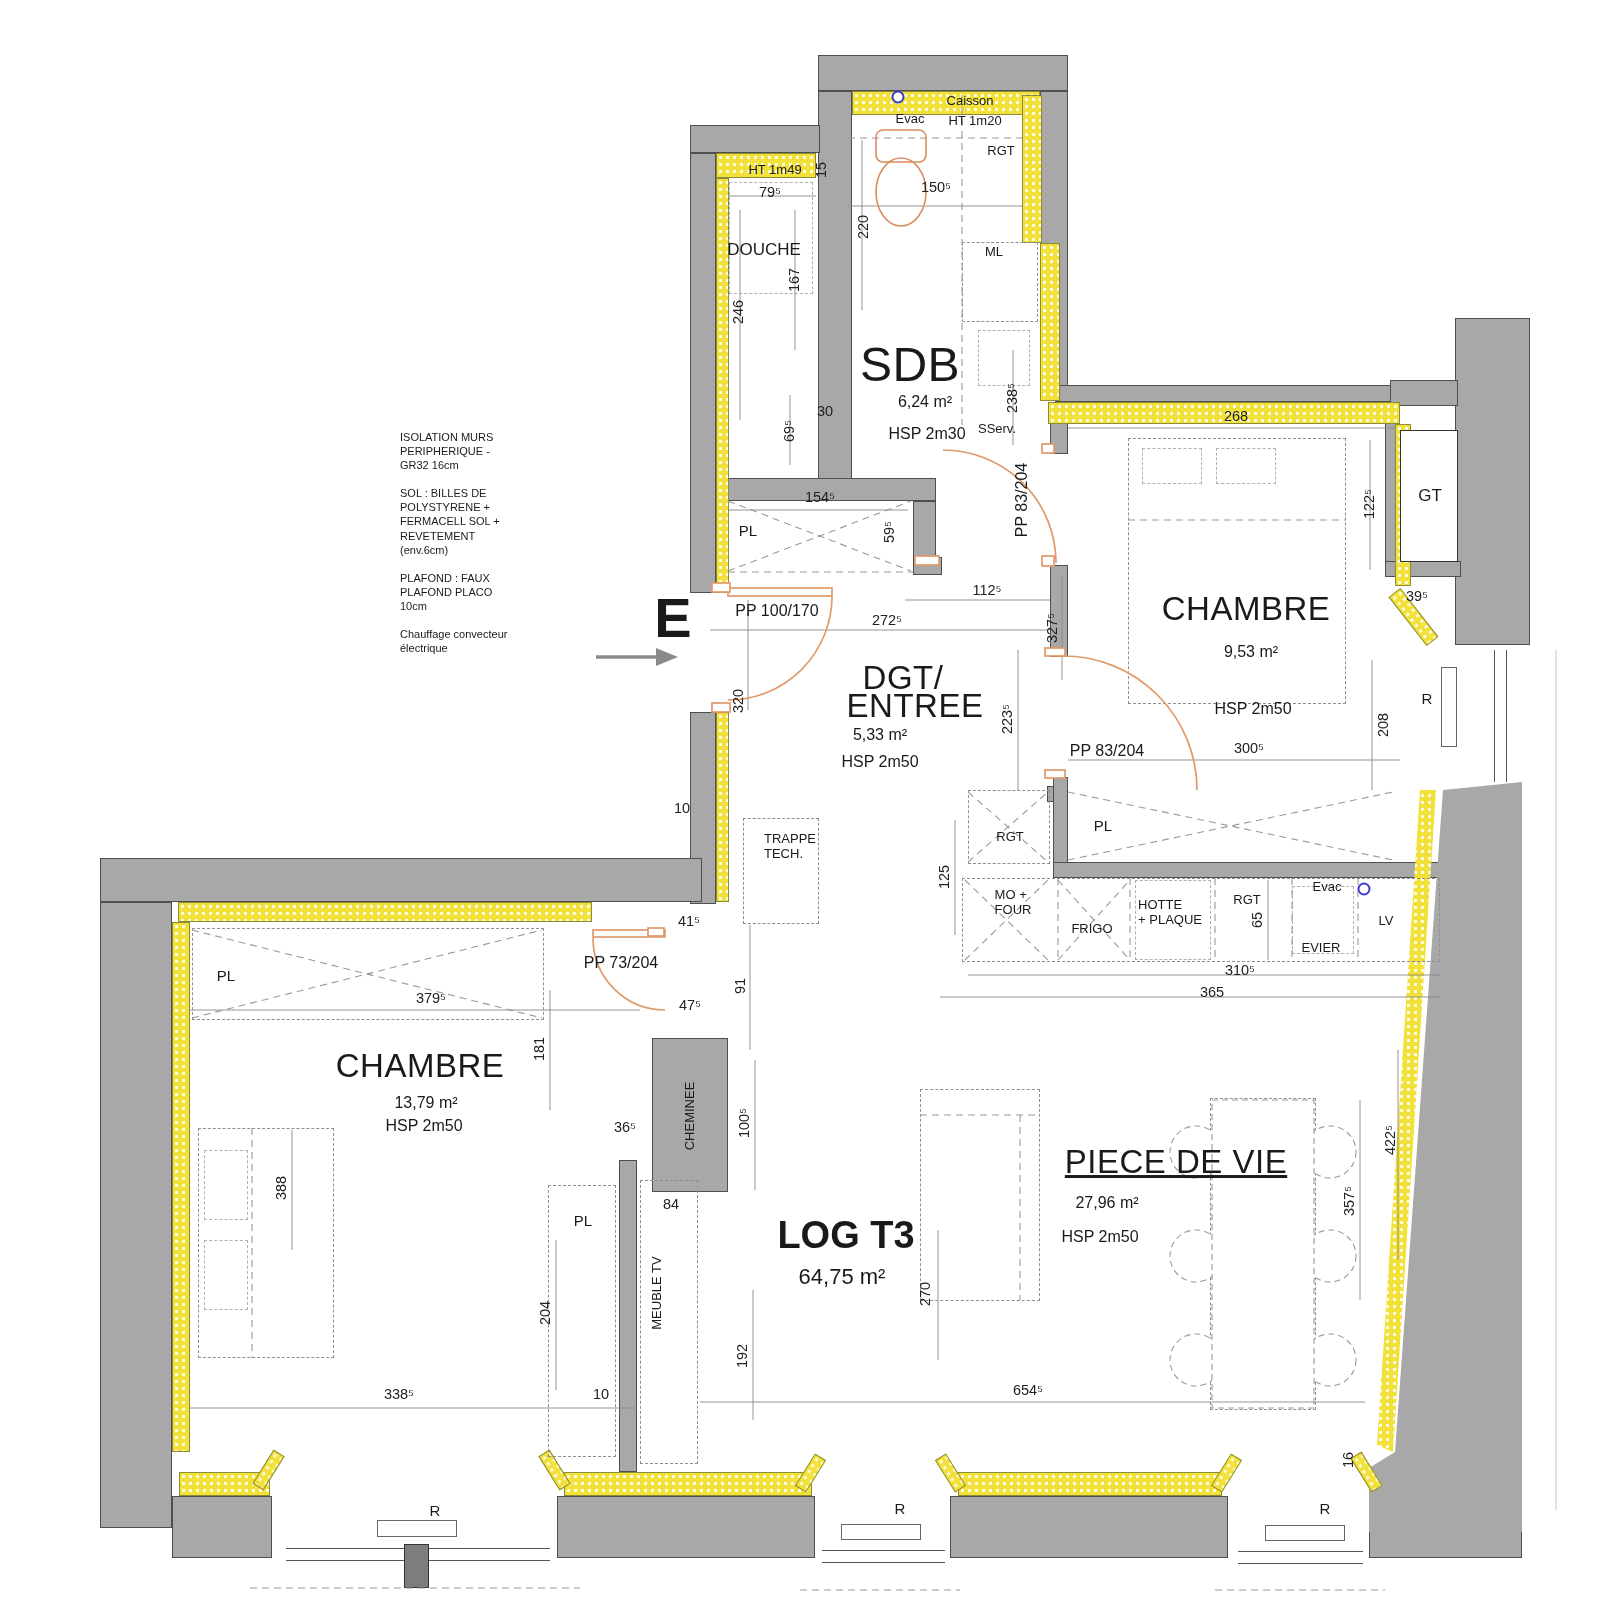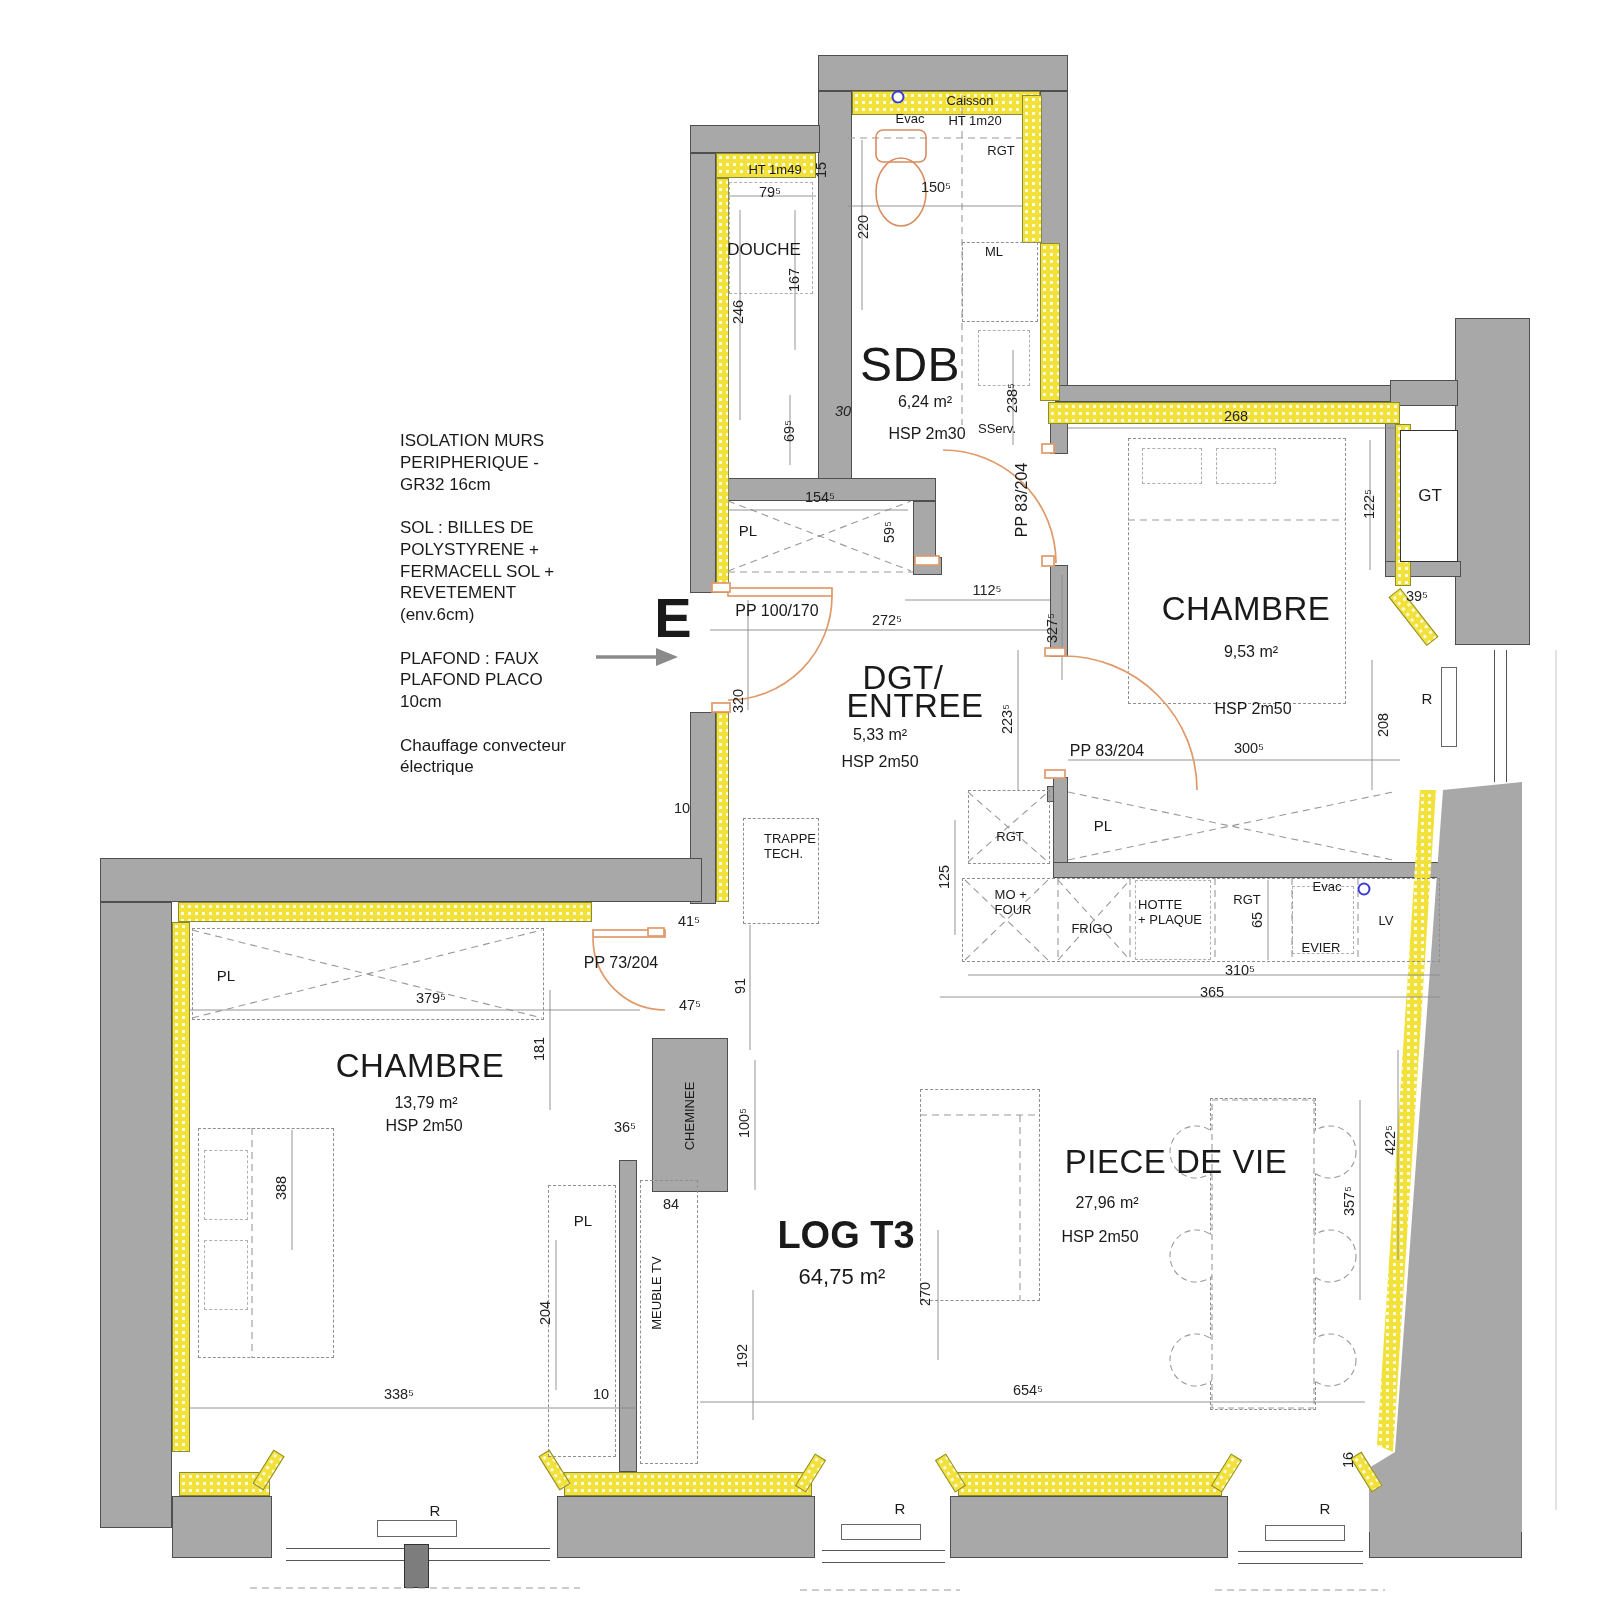--- a/index.html
+++ b/index.html
@@ -15,21 +15,21 @@
   .lbl{position:absolute;transform:translate(-50%,-50%);white-space:nowrap;font-size:15px;line-height:1.15;}
   .lbl.v{transform:translate(-50%,-50%) rotate(-90deg);}
   .lbl.ctr{text-align:center;}
   .pre{white-space:pre-line;}
   .dim{font-size:14.5px;color:#222;}
   .small{font-size:13px;}
   .room{font-size:33px;letter-spacing:.5px;}
   .big{font-size:38px;}
   .bold{font-weight:bold;}
   .area{font-size:16px;}
-  .notes{position:absolute;font-size:17px;line-height:1.28;white-space:pre-line;}
+  .notes{position:absolute;font-size:11px;line-height:1.28;white-space:pre-line;}
   .emark{position:absolute;font-size:56px;font-weight:bold;transform:translate(-50%,-50%);}
   svg.lw{position:absolute;left:0;top:0;z-index:5;}
   .lbl,.notes,.emark{z-index:6;}
   .glaz{position:absolute;border-top:1.6px solid #555;border-bottom:1.6px solid #555;box-sizing:border-box;background:#fff;}
   .glazv{position:absolute;border-left:1.6px solid #555;border-right:1.6px solid #555;box-sizing:border-box;background:#fff;}
   .rad{position:absolute;border:1.2px solid #666;box-sizing:border-box;background:#fff;}
   .post{position:absolute;background:#7d7d7d;border:1px solid #333;box-sizing:border-box;}
   .gt{position:absolute;background:#fff;border:1.6px solid #333;box-sizing:border-box;}
 </style>
 </head>
@@ -229,21 +229,21 @@
   <div class="lbl area" style="left:880px;top:762px;">HSP 2m50</div>
 
   <div class="lbl room" style="left:1246px;top:609px;">CHAMBRE</div>
   <div class="lbl area" style="left:1251px;top:652px;">9,53 m²</div>
   <div class="lbl area" style="left:1253px;top:709px;">HSP 2m50</div>
 
   <div class="lbl room" style="left:420px;top:1066px;">CHAMBRE</div>
   <div class="lbl area" style="left:426px;top:1103px;">13,79 m²</div>
   <div class="lbl area" style="left:424px;top:1126px;">HSP 2m50</div>
 
-  <div class="lbl room" style="left:1176px;top:1162px;">PIECE DE VIE</div>
+  <div class="lbl room" style="left:1176px;top:1162px;text-decoration:underline;">PIECE DE VIE</div>
   <div class="lbl area" style="left:1107px;top:1203px;">27,96 m²</div>
   <div class="lbl area" style="left:1100px;top:1237px;">HSP 2m50</div>
 
   <div class="lbl big bold" style="left:846px;top:1236px;">LOG T3</div>
   <div class="lbl" style="left:842px;top:1277px;font-size:22px;">64,75 m²</div>
 
   <div class="lbl small" style="left:970px;top:101px;">Caisson</div>
   <div class="lbl small" style="left:975px;top:121px;">HT 1m20</div>
   <div class="lbl small" style="left:910px;top:119px;">Evac</div>
   <div class="lbl small" style="left:1001px;top:151px;">RGT</div>
@@ -277,21 +277,21 @@
   <div class="lbl v" style="left:1022px;top:500px;font-size:16px;">PP 83/204</div>
   <div class="lbl" style="left:1107px;top:751px;font-size:16px;">PP 83/204</div>
   <div class="lbl" style="left:621px;top:963px;font-size:16px;">PP 73/204</div>
 
   <div class="lbl dim" style="left:770px;top:192px;">79⁵</div>
   <div class="lbl dim v" style="left:821px;top:170px;">15</div>
   <div class="lbl dim" style="left:936px;top:187px;">150⁵</div>
   <div class="lbl dim v" style="left:863px;top:227px;">220</div>
   <div class="lbl dim v" style="left:794px;top:280px;">167</div>
   <div class="lbl dim v" style="left:738px;top:312px;">246</div>
-  <div class="lbl dim" style="left:843px;top:411px;font-style:italic;">30</div>
+  <div class="lbl dim" style="left:825px;top:411px;">30</div>
   <div class="lbl dim v" style="left:789px;top:431px;">69⁵</div>
   <div class="lbl dim v" style="left:1012px;top:398px;">238⁵</div>
   <div class="lbl dim" style="left:1236px;top:416px;">268</div>
   <div class="lbl dim v" style="left:1369px;top:504px;">122⁵</div>
   <div class="lbl dim" style="left:1417px;top:596px;">39⁵</div>
   <div class="lbl dim" style="left:820px;top:497px;">154⁵</div>
   <div class="lbl dim v" style="left:889px;top:532px;">59⁵</div>
   <div class="lbl dim" style="left:987px;top:590px;">112⁵</div>
   <div class="lbl dim" style="left:887px;top:620px;">272⁵</div>
   <div class="lbl dim v" style="left:738px;top:701px;">320</div>

